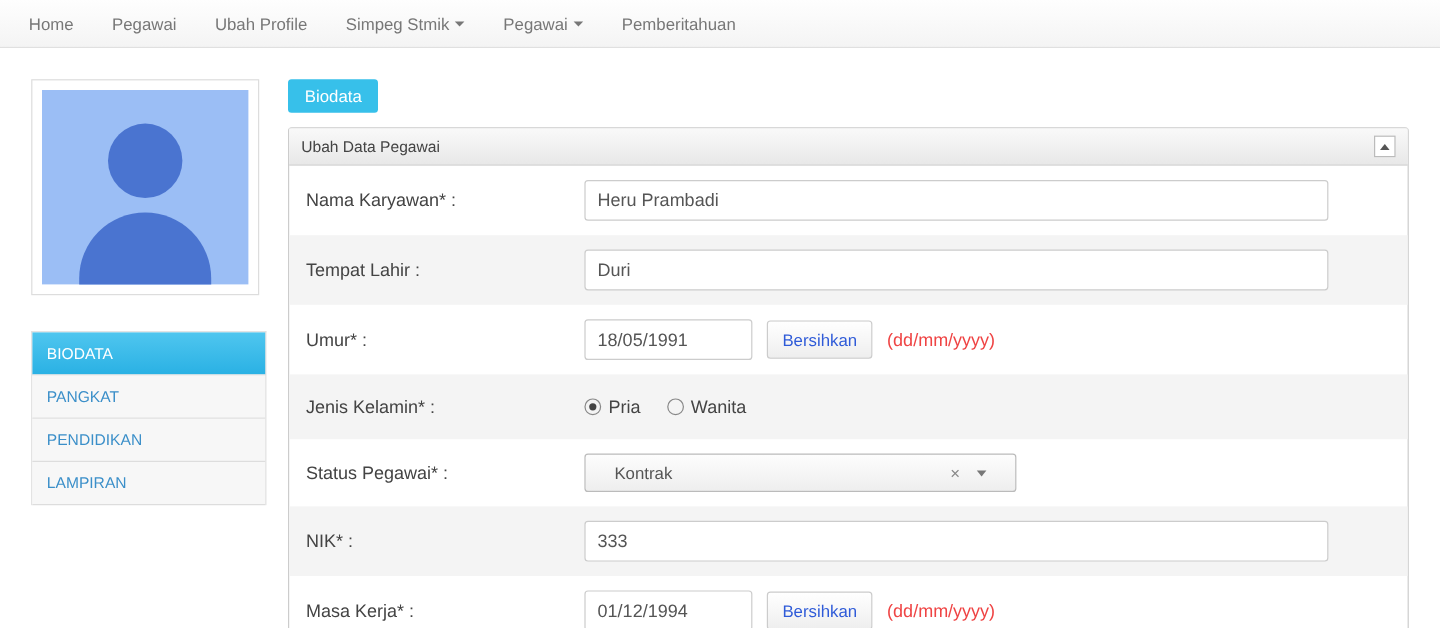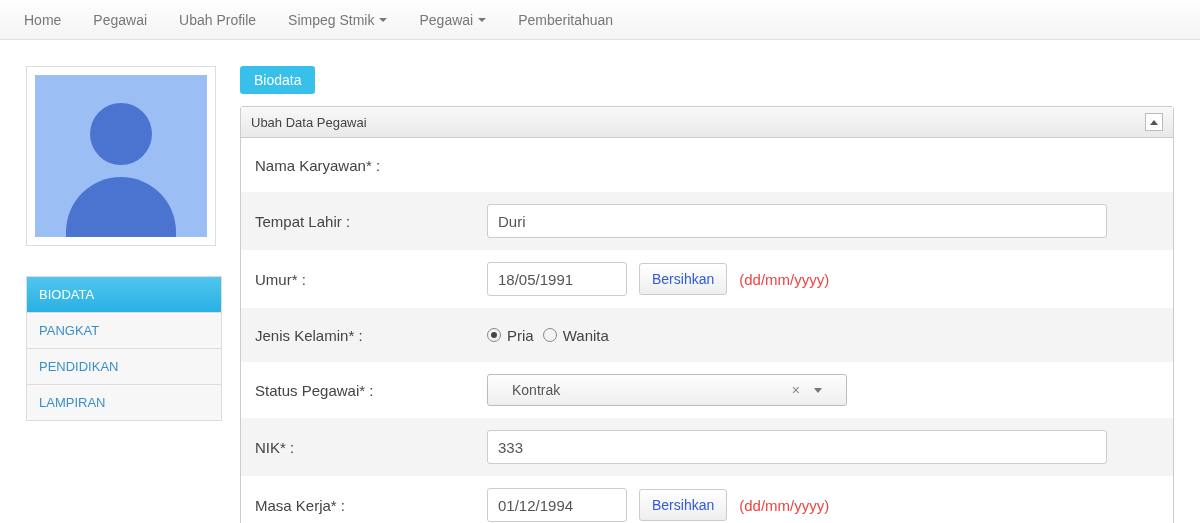--- a/index.html
+++ b/index.html
@@ -269,41 +269,44 @@
       <div class="panel-header">
         <span>Ubah Data Pegawai</span>
         <span class="collapse-btn">
           <span class="tri-up"></span>
         </span>
       </div>
       <div class="panel-body">
 
         <div class="form-row">
           <div class="form-label">Nama Karyawan* :</div>
+          <div class="form-field">
+            <input class="txt wide" value="Heru Prambadi" style="">
+          </div>
         </div>
 
         <div class="form-row striped">
           <div class="form-label">Tempat Lahir :</div>
           <div class="form-field">
             <input class="txt wide" value="Duri" style="">
           </div>
         </div>
 
         <div class="form-row">
           <div class="form-label">Umur* :</div>
           <div class="form-field">
             <input class="txt med" value="18/05/1991" style="">
             <button class="btn-small"><span>Bersihkan</span></button>
             <span class="hint">(dd/mm/yyyy)</span>
           </div>
         </div>
 
         <div class="form-row striped">
           <div class="form-label">Jenis Kelamin* :</div>
-          <div class="form-field" style="gap:9px;">
+          <div class="form-field" style="gap:22px;">
             <label class="radio-opt">
               <span class="radio-circle checked"></span>
               <span>Pria</span>
             </label>
             <label class="radio-opt">
               <span class="radio-circle"></span>
               <span>Wanita</span>
             </label>
           </div>
         </div>

